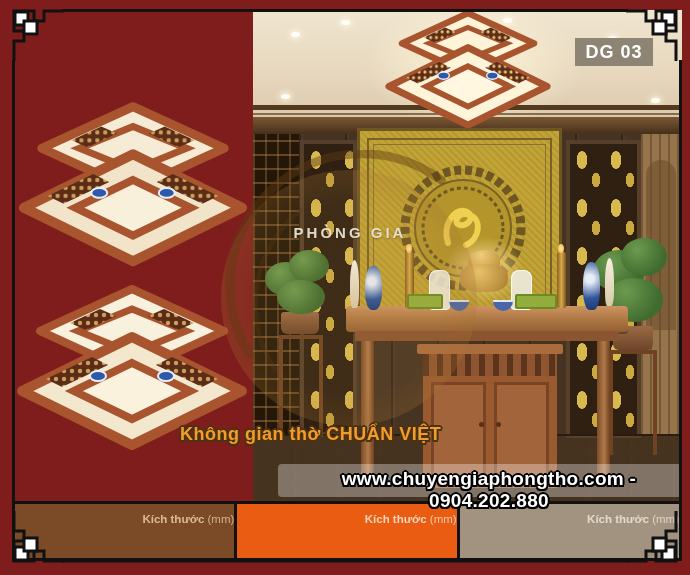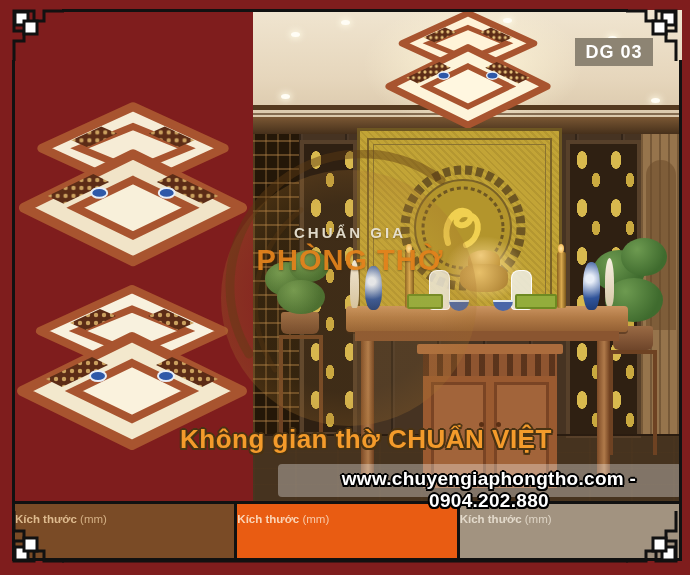--- a/index.html
+++ b/index.html
@@ -101,34 +101,34 @@
     background:radial-gradient(circle,rgba(205,155,72,.10) 52%,rgba(165,112,45,.30) 76%,rgba(165,112,45,.14) 82%,rgba(165,112,45,0) 84%);}
   .wm-swoosh{position:absolute;left:0;top:0;width:290px;height:290px;}
   .wm-top{position:absolute;left:0;top:74px;width:100%;text-align:center;
     font-size:15px;font-weight:bold;letter-spacing:3px;
     text-shadow:0 1px 2px rgba(60,40,10,.55);opacity:.95;}
   .wm-bottom{position:absolute;left:0;top:94px;width:100%;text-align:center;
     font-size:29px;font-weight:bold;letter-spacing:1px;
     text-shadow:0 1px 2px rgba(70,45,10,.45);opacity:.95;}
 
   
-  .tagline{position:absolute;left:180px;top:424px;z-index:35;font-size:26px;font-weight:bold;letter-spacing:.5px;
+  .tagline{position:absolute;left:180px;top:424px;z-index:35;font-size:18px;font-weight:bold;letter-spacing:.5px;
     text-shadow:-2px 0 0 #4a3313,2px 0 0 #4a3313,0 -2px 0 #4a3313,0 2px 0 #4a3313,
       1.5px 1.5px 0 #4a3313,-1.5px 1.5px 0 #4a3313,1.5px -1.5px 0 #4a3313,-1.5px -1.5px 0 #4a3313;}
   .contact-band{position:absolute;left:278px;top:464px;width:404px;height:33px;z-index:34;
     background:rgba(255,255,255,.32);border-radius:4px;}
   .contact{position:absolute;left:296px;top:468px;width:386px;z-index:35;text-align:center;
     font-size:19px;font-weight:bold;letter-spacing:.3px;
     text-shadow:-2px 0 0 #000,2px 0 0 #000,0 -2px 0 #000,0 2px 0 #000,
       1.5px 1.5px 0 #000,-1.5px 1.5px 0 #000,1.5px -1.5px 0 #000,-1.5px -1.5px 0 #000;}
 
   
   .bars{position:absolute;left:12px;top:501px;width:670px;height:60px;z-index:20;
     display:flex;border:3px solid #111;}
-  .bar{flex:1;text-align:left;padding-top:9px;}
+  .bar{flex:1;text-align:right;padding-top:9px;}
   .bar + .bar{border-left:3px solid #111;}
   .bar .lbl{font-size:11.5px;font-weight:bold;}
   .bar .lbl .unit{font-weight:normal;opacity:.9;}
   .bar .val{margin-top:3px;font-size:21px;font-weight:bold;color:#ffffff;letter-spacing:.5px;}
 </style>
 </head>
 <body>
 
 <div id="canvas">
 
@@ -277,22 +277,21 @@
       <ellipse cx="154" cy="97" rx="8" ry="5" fill="#2e58a8" stroke="#e8eef8" stroke-width="2"></ellipse>
     </svg>
   </div>
 
   <div class="watermark">
     <div class="wm-circle"></div>
     <svg class="wm-swoosh" viewBox="0 0 290 290">
       <path d="M236,30 A132,132 0 0 0 44,204" fill="none" stroke="rgba(95,60,20,.45)" stroke-width="9" stroke-linecap="round"></path>
       <path d="M96,60 A120,120 0 0 0 70,220" fill="none" stroke="rgba(95,60,20,.30)" stroke-width="5" stroke-linecap="round"></path>
     </svg>
-    <div class="wm-top" style="color: rgb(233, 227, 211);">CHUẨN GIA</div>
-    <div class="wm-bottom" style="color: rgb(226, 130, 28);">PHÒNG THỜ</div>
+    <div class="wm-top" style="color: rgb(233, 227, 211);">PHÒNG GIA</div>
   </div>
 
   <div class="tagline" style="color: rgb(244, 155, 43);">Không gian thờ CHUẨN VIỆT</div>
   <div class="contact-band"></div>
   <div class="contact" style="color: rgb(255, 255, 255); text-align: center;">www.chuyengiaphongtho.com - 0904.202.880</div>
 
   <div class="bars">
     <div class="bar" style="background: rgb(122, 75, 38);">
       <div class="lbl" style="color: rgb(222, 187, 143);">
         <span>Kích thước</span>

